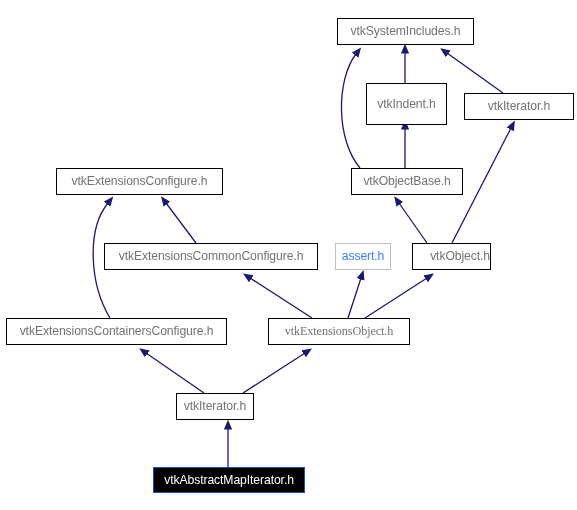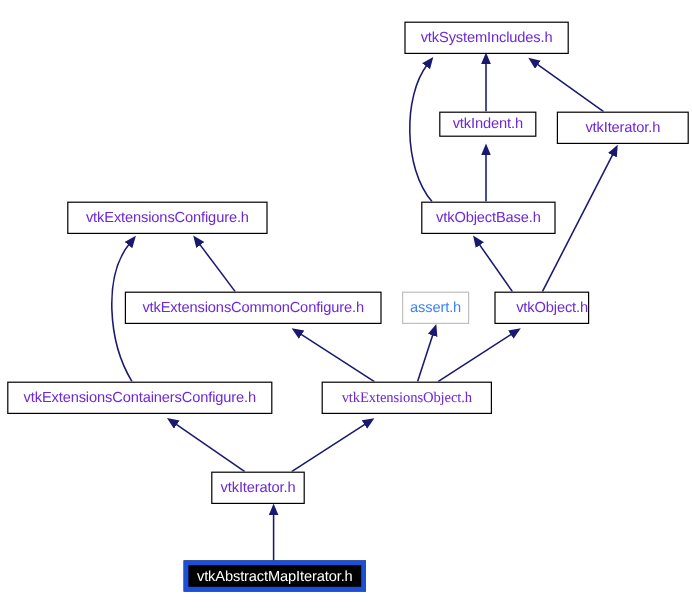--- a/index.html
+++ b/index.html
@@ -25,37 +25,37 @@
     top: 0;
     width: 577px;
     height: 510px;
     display: block;
   }
   .node-box {
     position: absolute;
     box-sizing: border-box;
     background: #ffffff;
     border: 1px solid #000000;
-    color: #6d28d9;
+    color: #737373;
     font-size: 12.2px;
     line-height: 1;
     display: flex;
     align-items: center;
     justify-content: center;
     white-space: nowrap;
     letter-spacing: -0.1px;
     z-index: 5;
   }
   .node-box.external {
     border: 1px solid #bfbfbf;
     color: #3b82f6;
   }
   .node-box.current {
     background: #000000;
-    border: 4px solid #1d4ed8;
+    border: 1px solid #1d4ed8;
     color: #ffffff;
     justify-content: center;
   }
   .node-label {
     pointer-events: none;
   }
 </style>
 </head>
 <body>
 
@@ -80,21 +80,21 @@
         <path d="M 365,318 L 427,278" fill="none" stroke="#191970" stroke-width="1.3" marker-end="url(#arrowhead)"></path>
         <path d="M 204,393 L 146,353" fill="none" stroke="#191970" stroke-width="1.3" marker-end="url(#arrowhead)"></path>
         <path d="M 243,393 L 305,353" fill="none" stroke="#191970" stroke-width="1.3" marker-end="url(#arrowhead)"></path>
         <path d="M 228,467 L 228,428" fill="none" stroke="#191970" stroke-width="1.3" marker-end="url(#arrowhead)"></path>
       </g>
   </svg>
   <div id="node-layer">
       <div class="node-box" style="left: 337px; top: 18px; width: 137px; height: 27px;">
         <span class="node-label">vtkSystemIncludes.h</span>
       </div>
-      <div class="node-box" style="left: 366px; top: 93px; width: 81px; height: 21px;">
+      <div class="node-box" style="left: 366px; top: 83px; width: 81px; height: 42px;">
         <span class="node-label">vtkIndent.h</span>
       </div>
       <div class="node-box" style="left: 464px; top: 93px; width: 110px; height: 27px;">
         <span class="node-label">vtkIterator.h</span>
       </div>
       <div class="node-box" style="left: 351px; top: 168px; width: 112px; height: 27px;">
         <span class="node-label">vtkObjectBase.h</span>
       </div>
       <div class="node-box" style="left: 56px; top: 168px; width: 167px; height: 27px;">
         <span class="node-label">vtkExtensionsConfigure.h</span>

